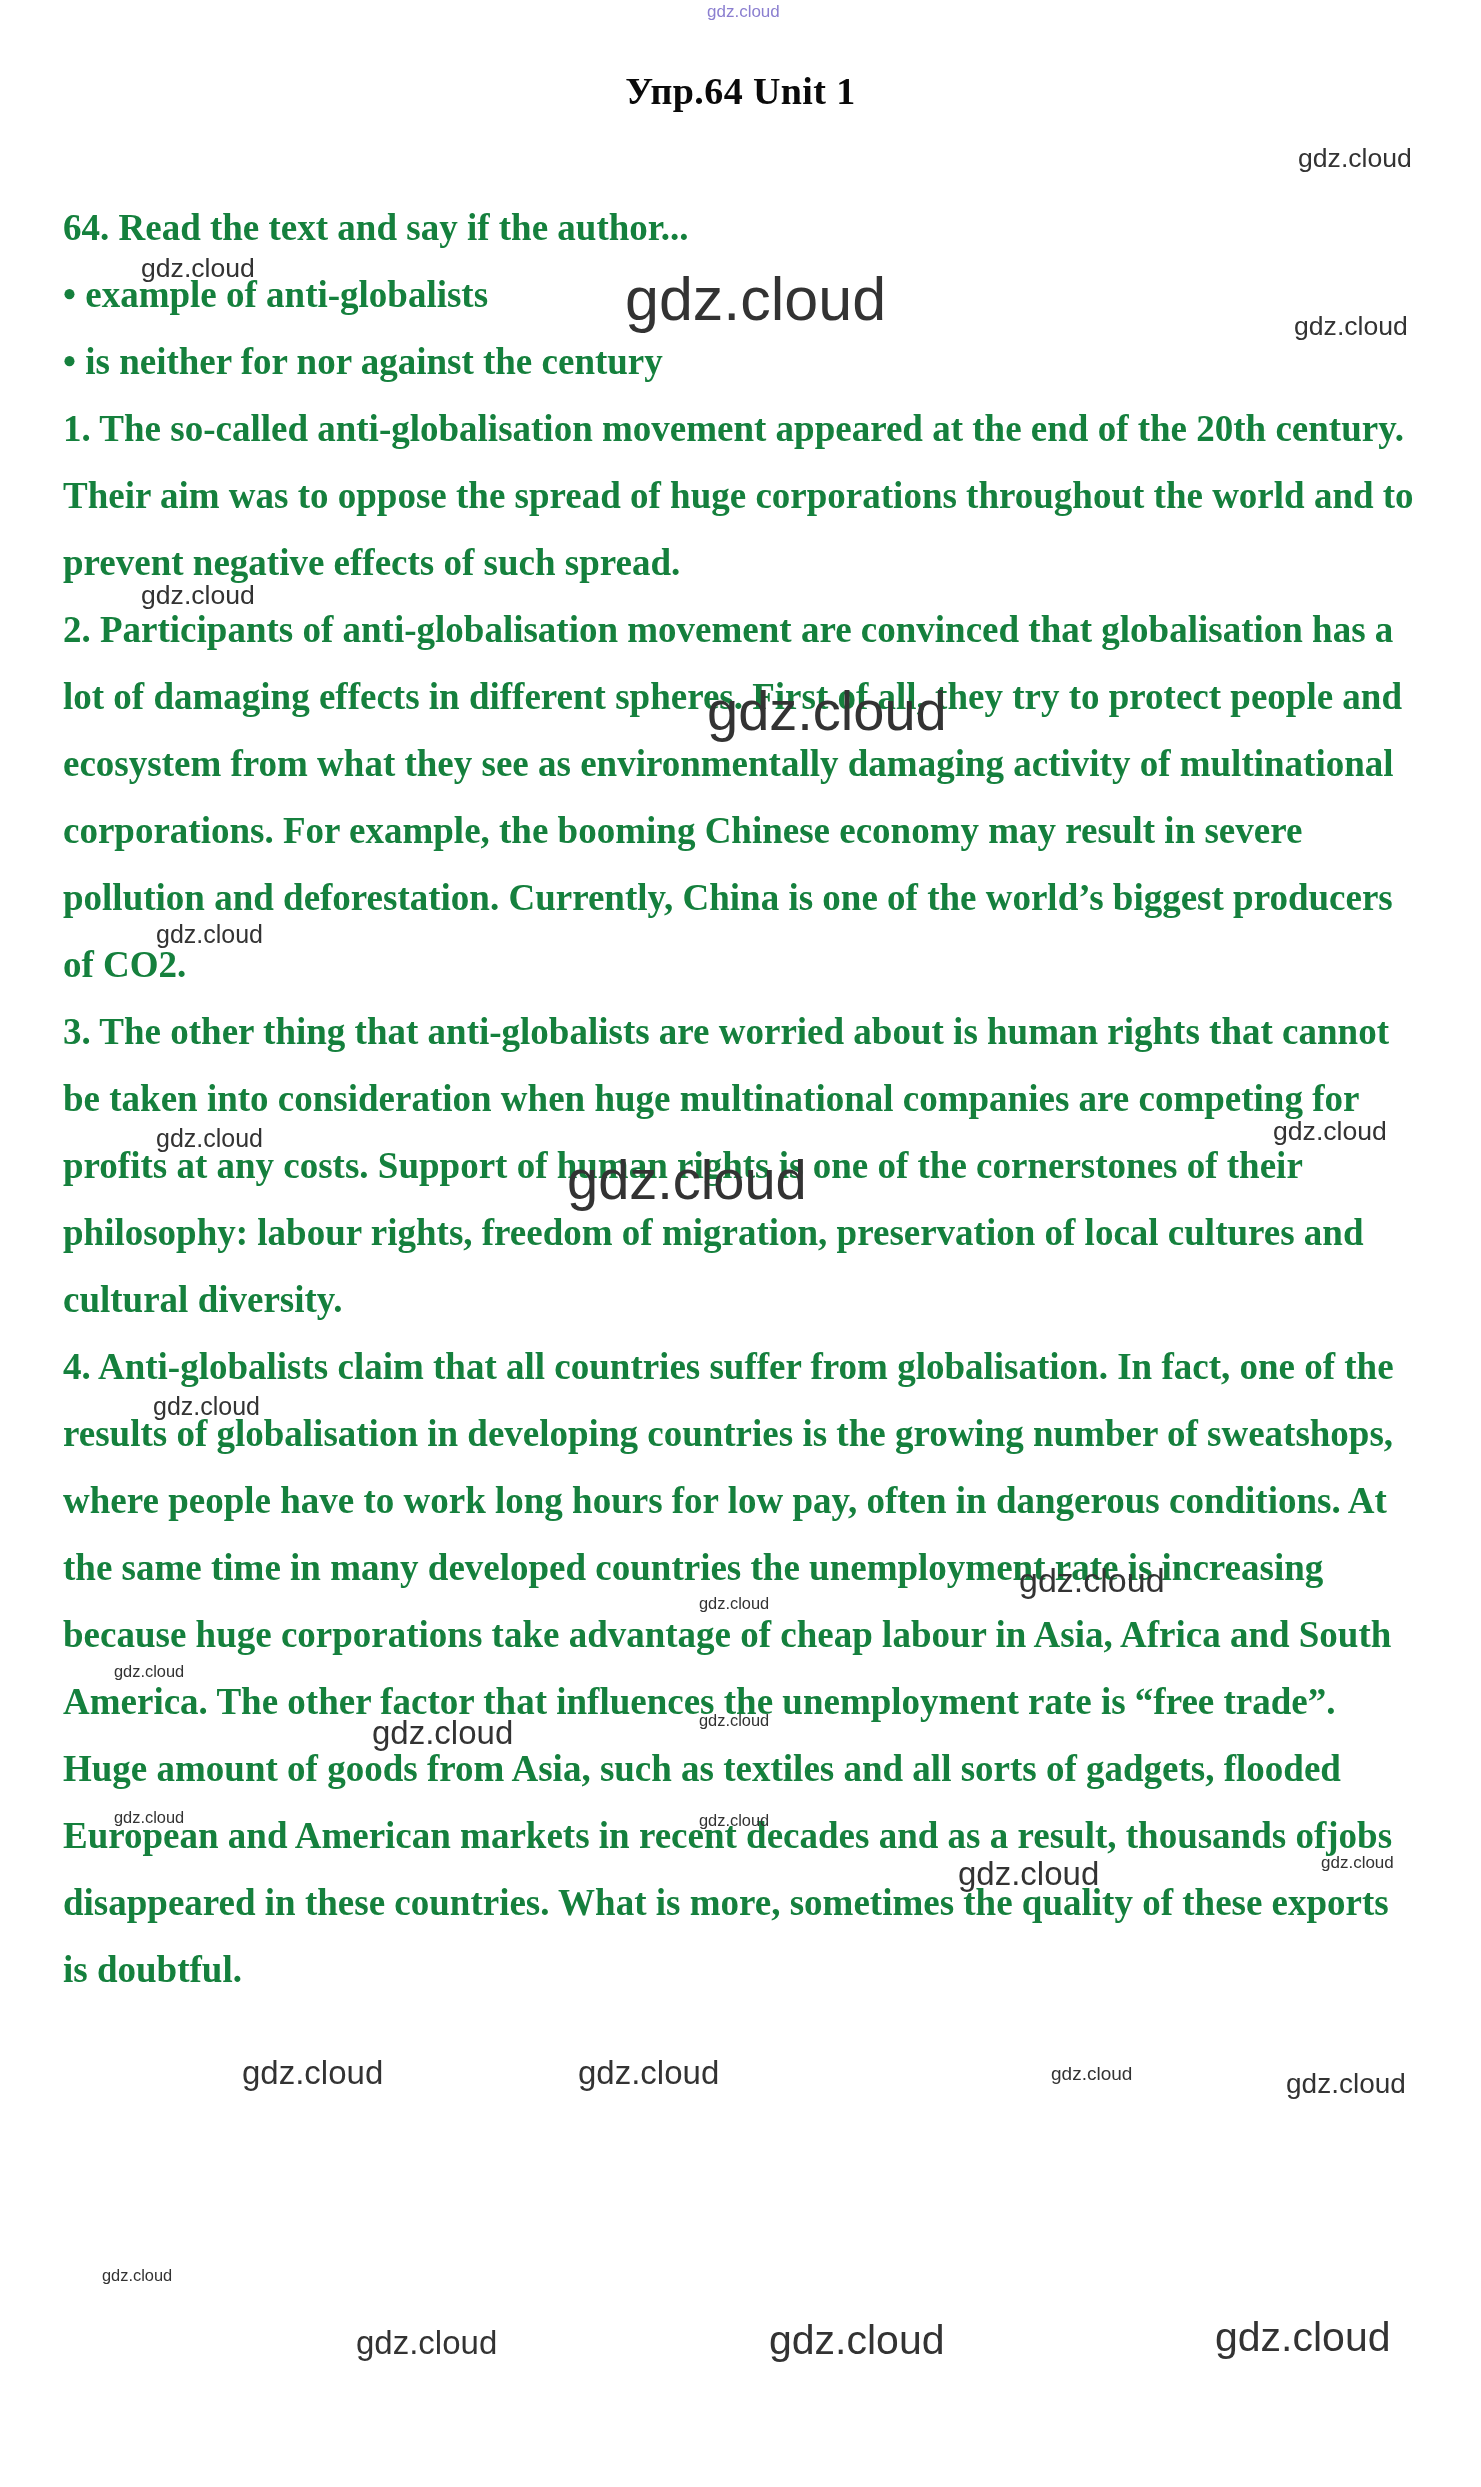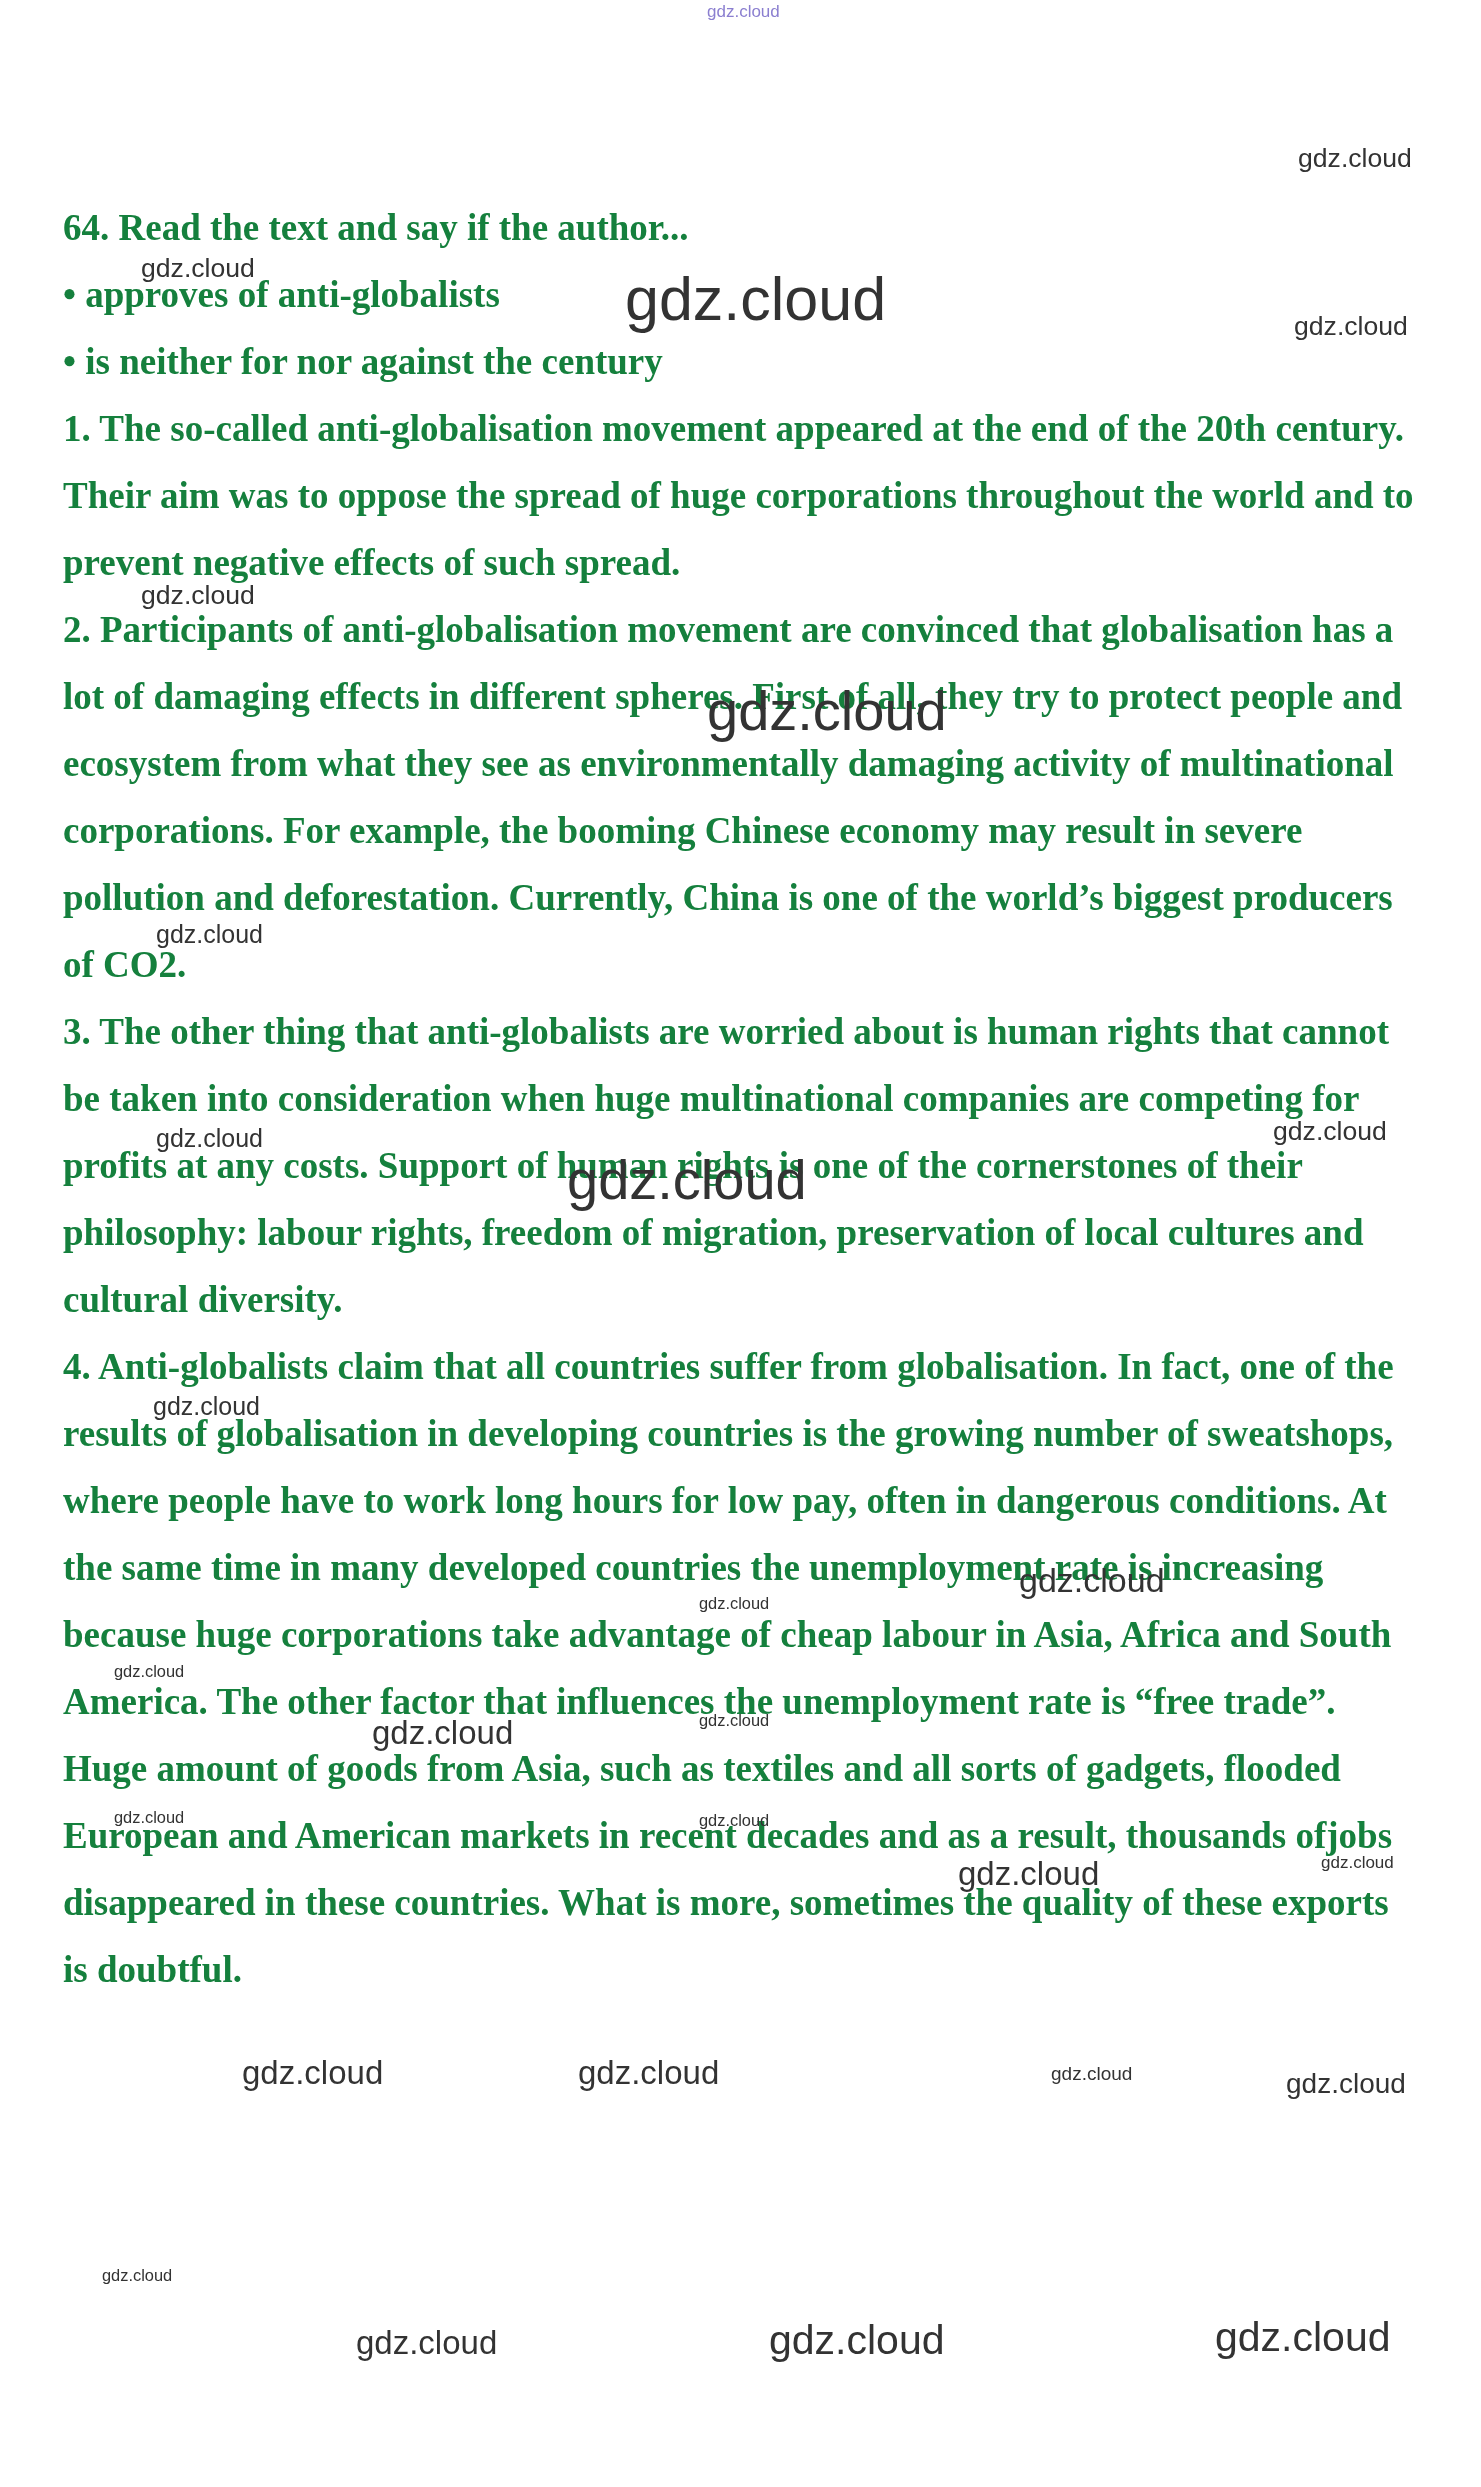--- a/index.html
+++ b/index.html
@@ -54,24 +54,25 @@
     white-space: nowrap;
     line-height: 1;
   }
   .wm.purple { color: #8b7fd0; }
 </style>
 </head>
 <body>
 
 <div class="page">
 
+  <h1 class="title">Упр.64 Unit 1</h1>
 
   <div class="body-text">
     <p>64. Read the text and say if the author...</p>
-    <p>• approves of anti-globalists</p>
+    <p>• example of anti-globalists</p>
     <p>• is neither for nor against the century</p>
     <p>1. The so-called anti-globalisation movement appeared at the end of the 20th century. Their aim was to oppose the spread of huge corporations throughout the world and to prevent negative effects of such spread.</p>
     <p>2. Participants of anti-globalisation movement are convinced that globalisation has a lot of damaging effects in different spheres. First of all, they try to protect people and ecosystem from what they see as environmentally damaging activity of multinational corporations. For example, the booming Chinese economy may result in severe pollution and deforestation. Currently, China is one of the world’s biggest producers of CO2.</p>
     <p>3. The other thing that anti-globalists are worried about is human rights that cannot be taken into consideration when huge multinational companies are competing for profits at any costs. Support of human rights is one of the cornerstones of their philosophy: labour rights, freedom of migration, preservation of local cultures and cultural diversity.</p>
     <p>4. Anti-globalists claim that all countries suffer from globalisation. In fact, one of the results of globalisation in developing countries is the growing number of sweatshops, where people have to work long hours for low pay, often in dangerous conditions. At the same time in many developed countries the unemployment rate is increasing because huge corporations take advantage of cheap labour in Asia, Africa and South America. The other factor that influences the unemployment rate is “free trade”. Huge amount of goods from Asia, such as textiles and all sorts of gadgets, flooded European and American markets in recent decades and as a result, thousands ofjobs disappeared in these countries. What is more, sometimes the quality of these exports is doubtful.</p>
   </div>
 
   <div class="wm-layer">
       <div class="wm purple" style="left: 707px; top: 3.1px; font-size: 17px;">gdz.cloud</div>
       <div class="wm" style="left: 1298px; top: 145px; font-size: 26.6px;">gdz.cloud</div>

